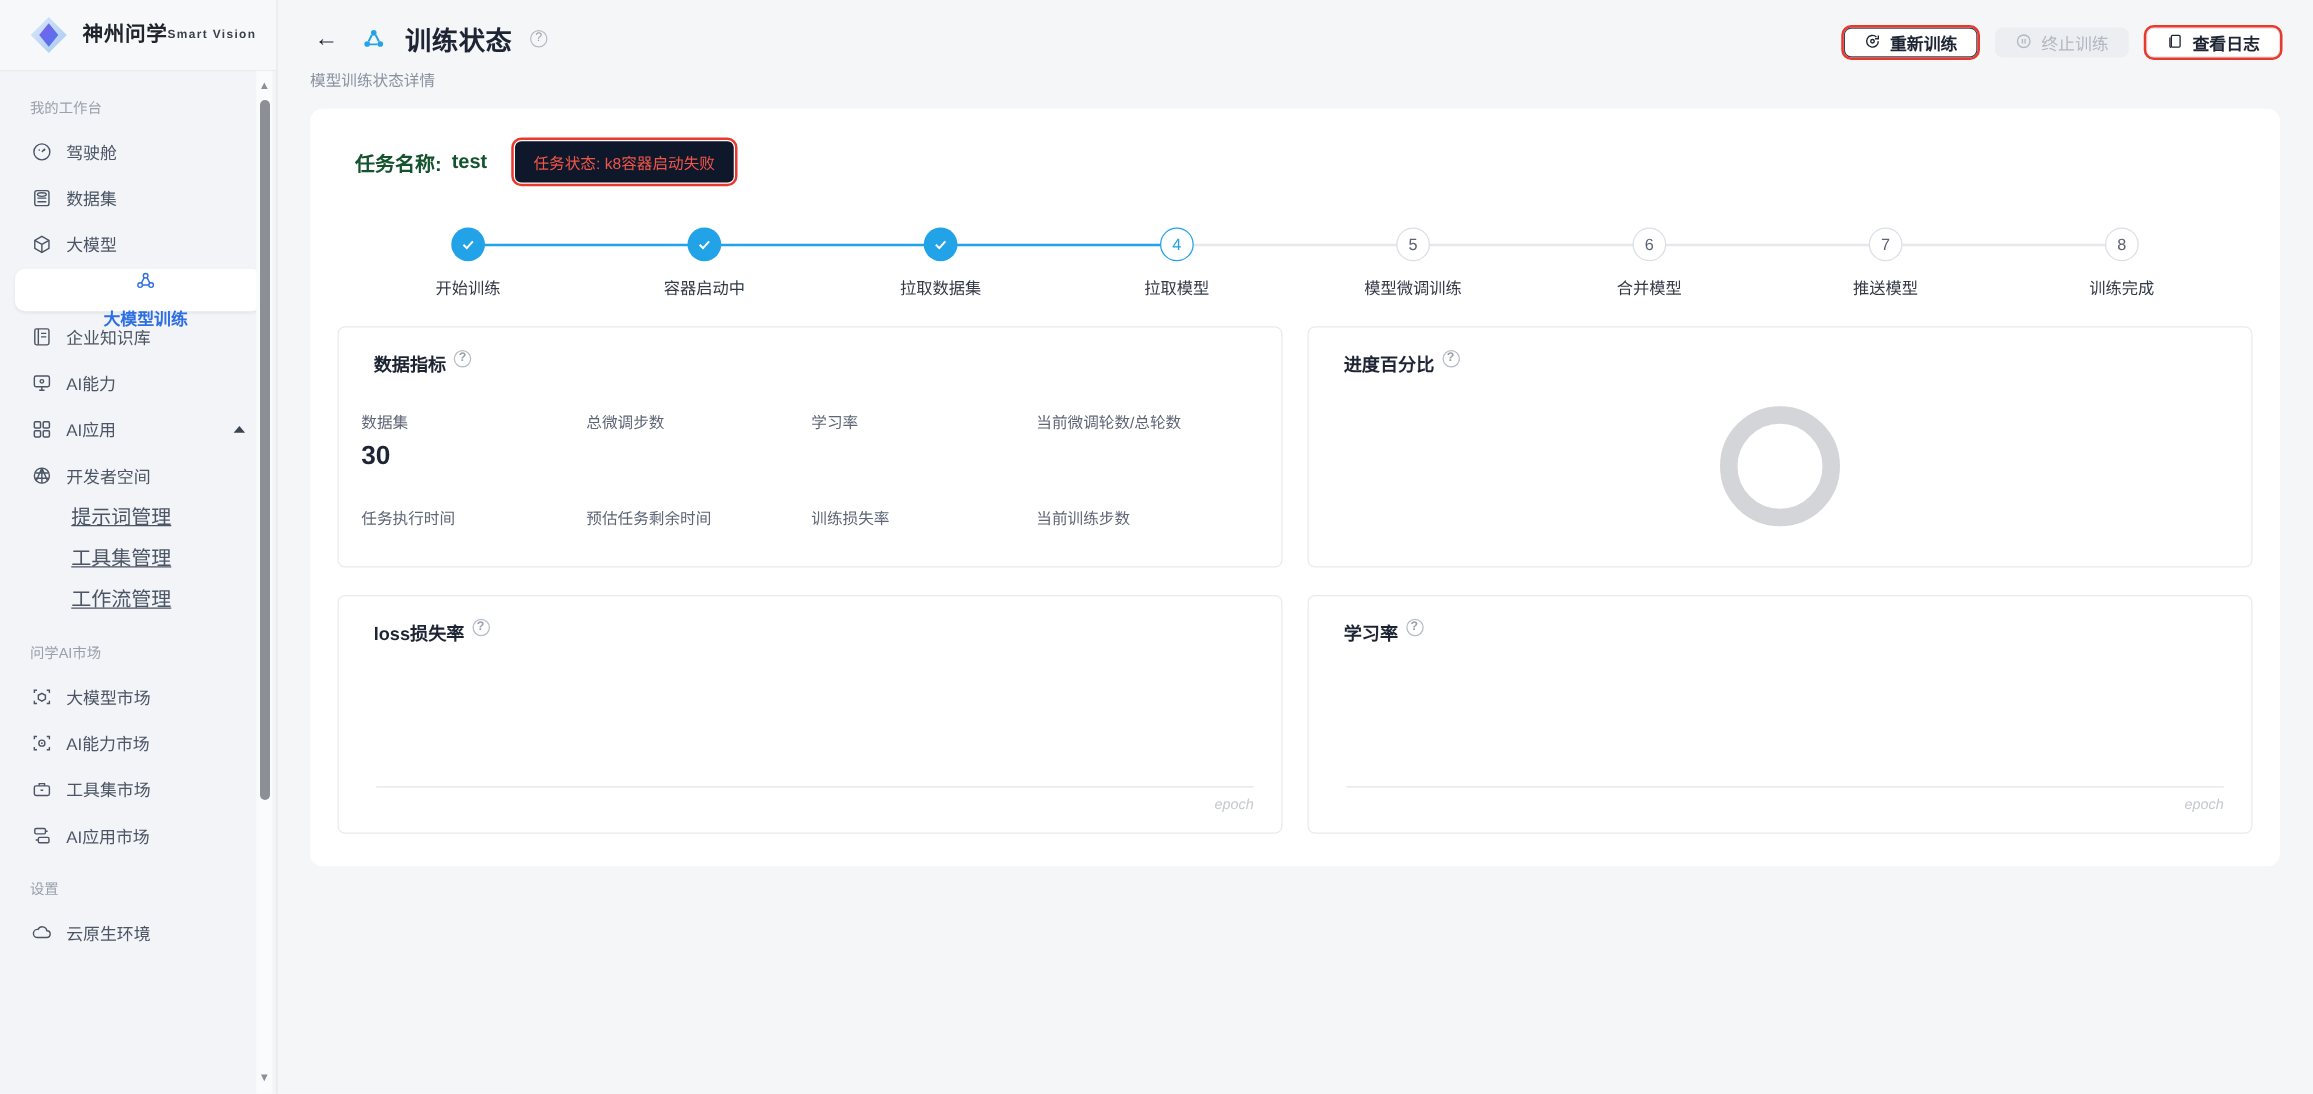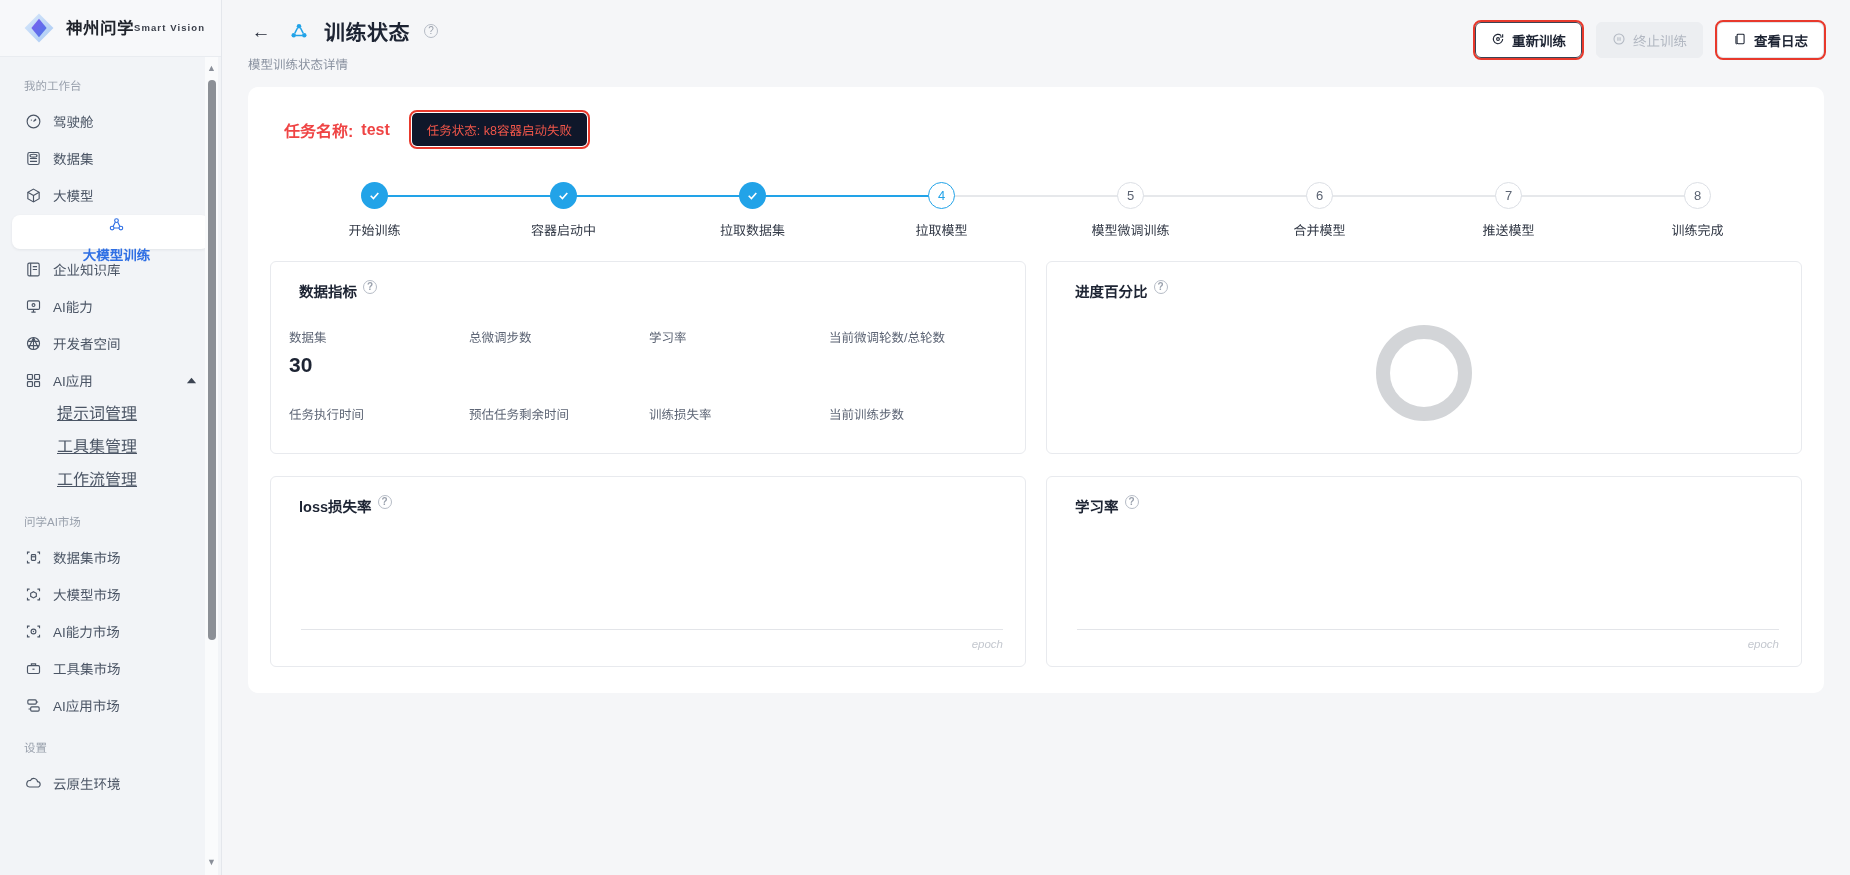--- a/index.html
+++ b/index.html
@@ -131,21 +131,21 @@
   .qmark {
     width: 14px; height: 14px; border-radius: 50%;
     border: 1px solid #b6bcc6; color: #9aa1ad;
     font-size: 10px; display: inline-flex; align-items: center; justify-content: center;
     line-height: 1; cursor: pointer; flex: 0 0 14px;
   }
   .page-sub { font-size: 12.5px; color: #8a92a0; margin-top: 8px; margin-left: 0; }
 
   .head-actions { margin-left: auto; display: flex; gap: 14px; align-items: center; padding-top: 6px;}
   .btn {
-    height: 36px;
+    height: 24px;
     display: inline-flex; align-items: center; gap: 7px;
     padding: 0 15px;
     border-radius: 6px;
     font-size: 13.5px;
     cursor: pointer;
     background: #fff;
     border: 1px solid #3a4454;
     color: #1d2433;
     font-weight: 600;
     white-space: nowrap;
@@ -170,21 +170,21 @@
 
   .content-card {
     margin: 4px 26px 0 26px;
     background: #fff;
     border-radius: 10px;
     padding: 22px 22px 26px 22px;
     flex: 0 0 auto;
   }
 
   .task-row { display: flex; align-items: center; gap: 22px; padding: 4px 0 0 14px; }
-  .task-name { font-size: 16px; font-weight: 700; color: #ef4444; }
+  .task-name { font-size: 16px; font-weight: 700; color: #14532d; }
   .status-pill {
     background: #0f172a;
     color: #f0564a;
     font-size: 12.5px;
     padding: 7px 15px;
     border-radius: 5px;
     position: relative;
   }
 
   
@@ -371,67 +371,57 @@
             <rect x="3.5" y="4" width="17" height="12" rx="2"></rect>
             <path d="M9 20h6M12 16v4"></path>
             <circle cx="12" cy="10" r="2"></circle>
           </svg>
       </span>
       <span>AI能力</span>
     </div>
 
     <div class="nav-item">
       <span class="ico">
-        <svg width="17" height="17" viewBox="0 0 24 24" fill="none" stroke="#4b5565" stroke-width="1.6">
-            <circle cx="12" cy="12" r="8.5"></circle>
-            <path d="M12 3.5v17M4.5 9h15M4.5 15h15M12 3.5 L5.5 18M12 3.5 L18.5 18"></path>
-          </svg>
-      </span>
-      <span>开发者空间</span>
-    </div>
-
-    <div class="nav-item">
-      <span class="ico">
         <svg width="17" height="17" viewBox="0 0 24 24" fill="none" stroke="#4b5565" stroke-width="1.7">
             <rect x="3.5" y="3.5" width="7" height="7" rx="1.2"></rect>
             <rect x="13.5" y="3.5" width="7" height="7" rx="1.2"></rect>
             <rect x="3.5" y="13.5" width="7" height="7" rx="1.2"></rect>
             <rect x="13.5" y="13.5" width="7" height="7" rx="1.2"></rect>
           </svg>
       </span>
       <span>AI应用</span>
       <span class="caret">
         <svg width="11" height="11" viewBox="0 0 12 12" fill="#3c4452">
             <path d="M6 3 L11 9 L1 9 Z"></path>
           </svg>
       </span>
     </div>
 
+    <div class="nav-item">
+      <span class="ico">
+        <svg width="17" height="17" viewBox="0 0 24 24" fill="none" stroke="#4b5565" stroke-width="1.6">
+            <circle cx="12" cy="12" r="8.5"></circle>
+            <path d="M12 3.5v17M4.5 9h15M4.5 15h15M12 3.5 L5.5 18M12 3.5 L18.5 18"></path>
+          </svg>
+      </span>
+      <span>开发者空间</span>
+    </div>
+
     <div class="nav-sub">
       <span>提示词管理</span>
     </div>
     <div class="nav-sub">
       <span>工具集管理</span>
     </div>
     <div class="nav-sub">
       <span>工作流管理</span>
     </div>
 
     <div class="nav-group-title" style="padding-top:14px">问学AI市场</div>
 
-    <div class="nav-item">
-      <span class="ico">
-        <svg width="17" height="17" viewBox="0 0 24 24" fill="none" stroke="#4b5565" stroke-width="1.6">
-            <path d="M3.5 7.5V4.5h3M20.5 7.5V4.5h-3M3.5 16.5v3h3M20.5 16.5v3h-3"></path>
-            <rect x="9" y="8" width="6" height="8" rx="1.2"></rect>
-            <path d="M9 11h6"></path>
-          </svg>
-      </span>
-      <span>数据集市场</span>
-    </div>
 
     <div class="nav-item">
       <span class="ico">
         <svg width="17" height="17" viewBox="0 0 24 24" fill="none" stroke="#4b5565" stroke-width="1.6">
             <path d="M3.5 7.5V4.5h3M20.5 7.5V4.5h-3M3.5 16.5v3h3M20.5 16.5v3h-3"></path>
             <path d="M12 8 L16 10.2 V14.6 L12 16.8 L8 14.6 V10.2 Z"></path>
           </svg>
       </span>
       <span>大模型市场</span>
     </div>

